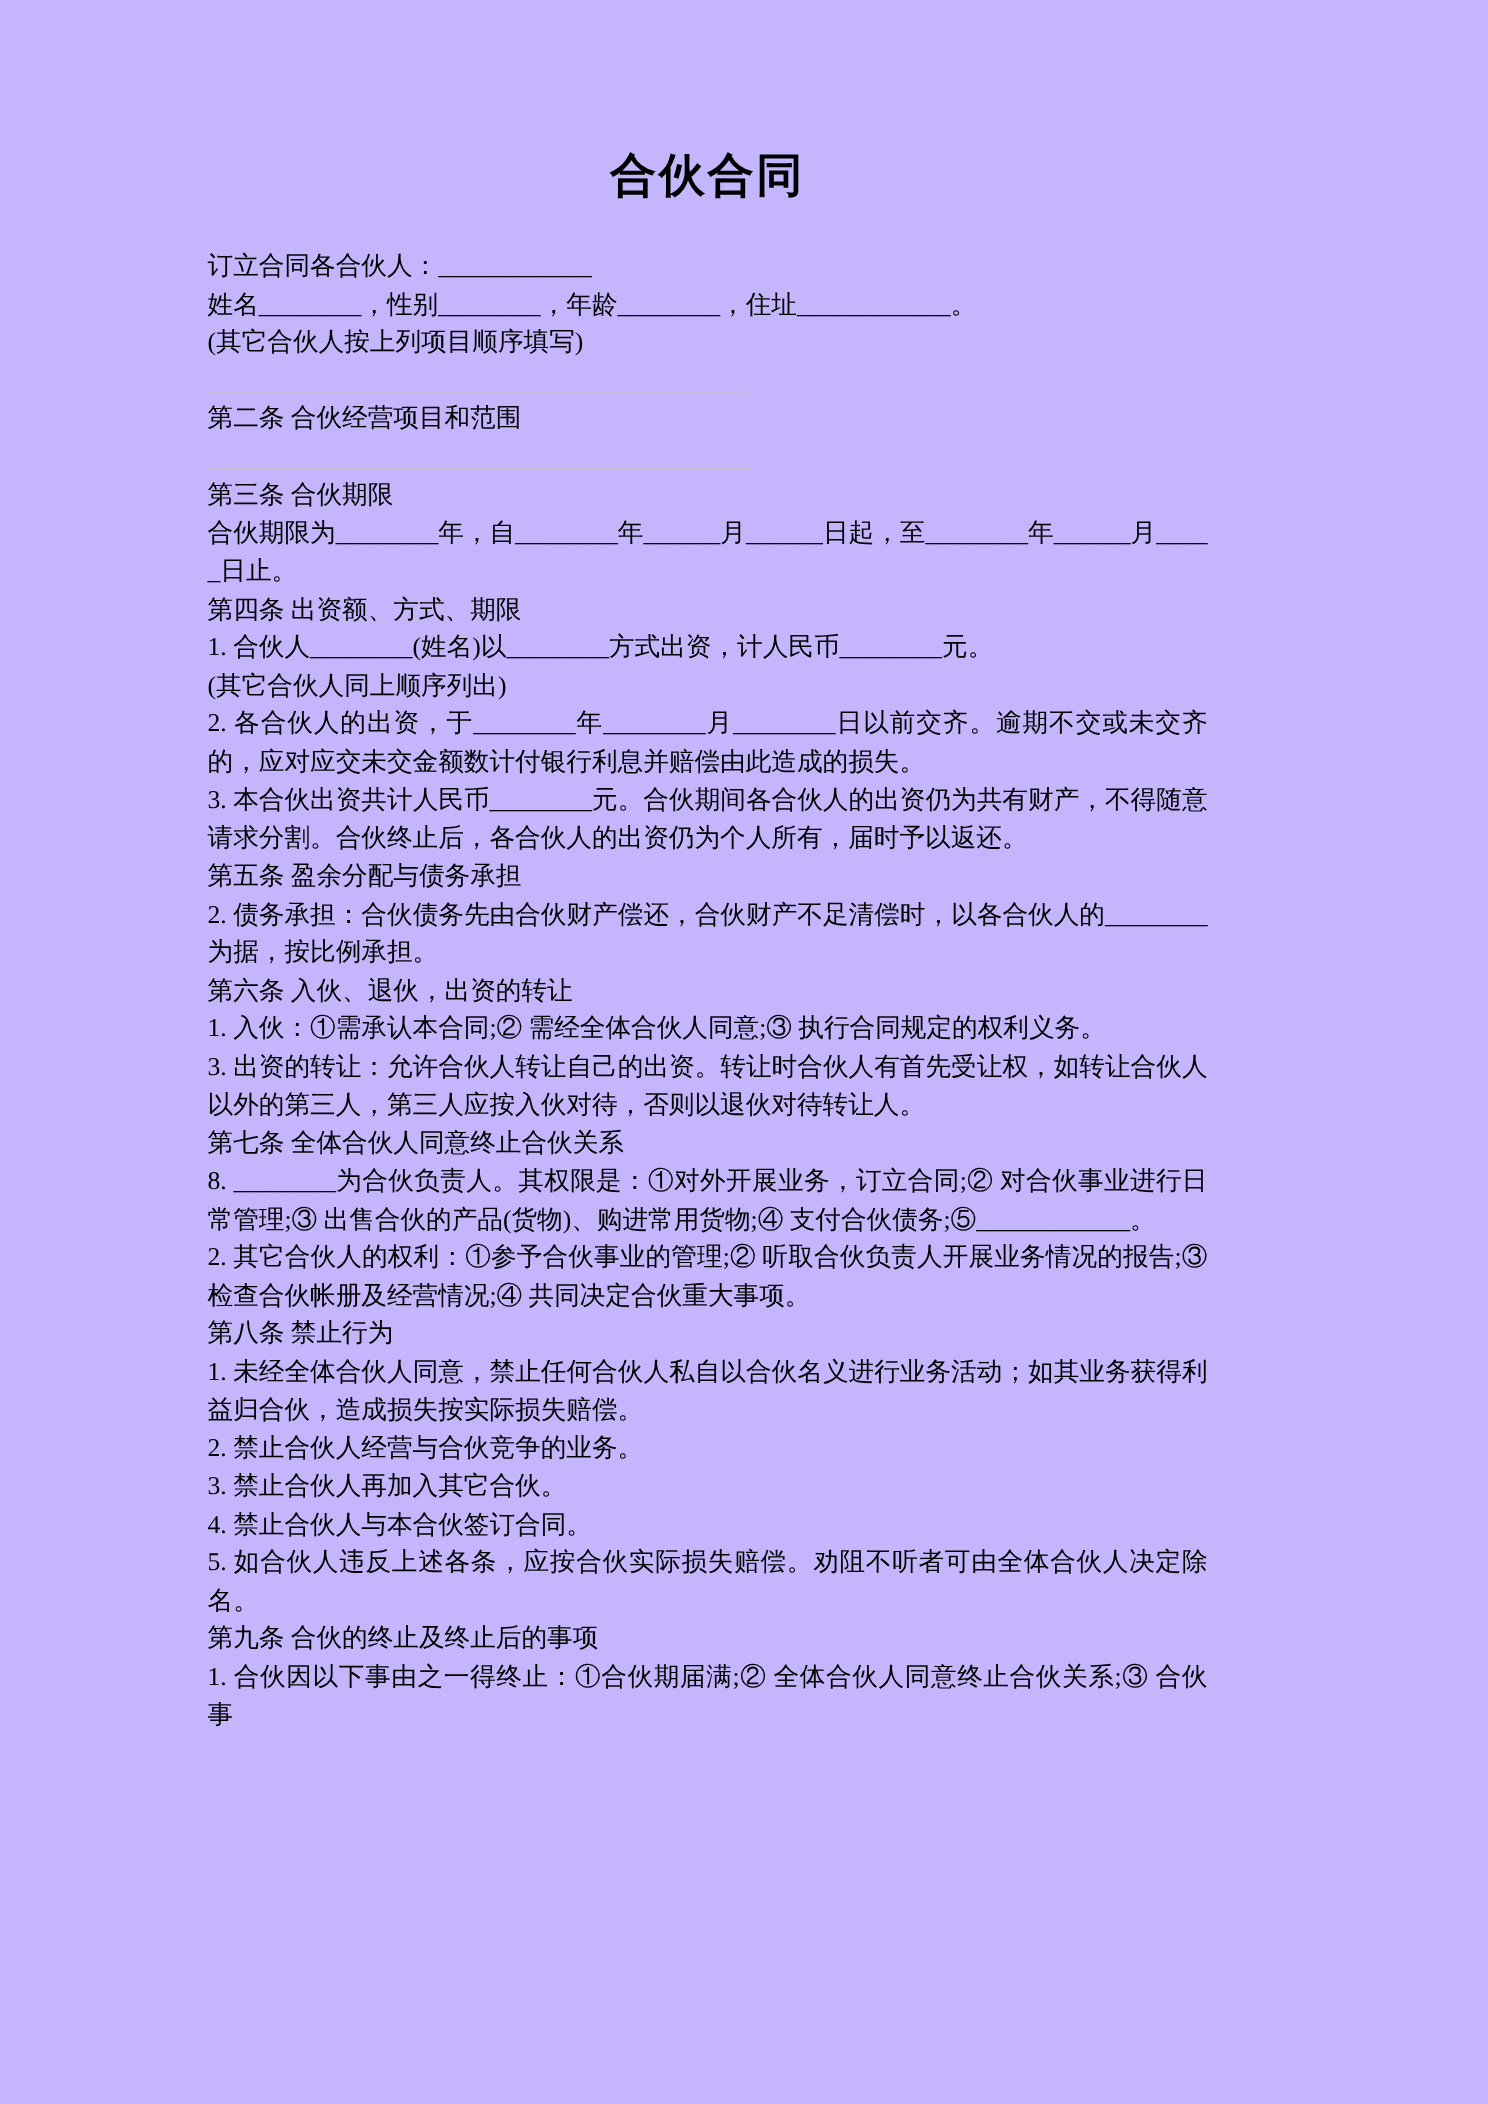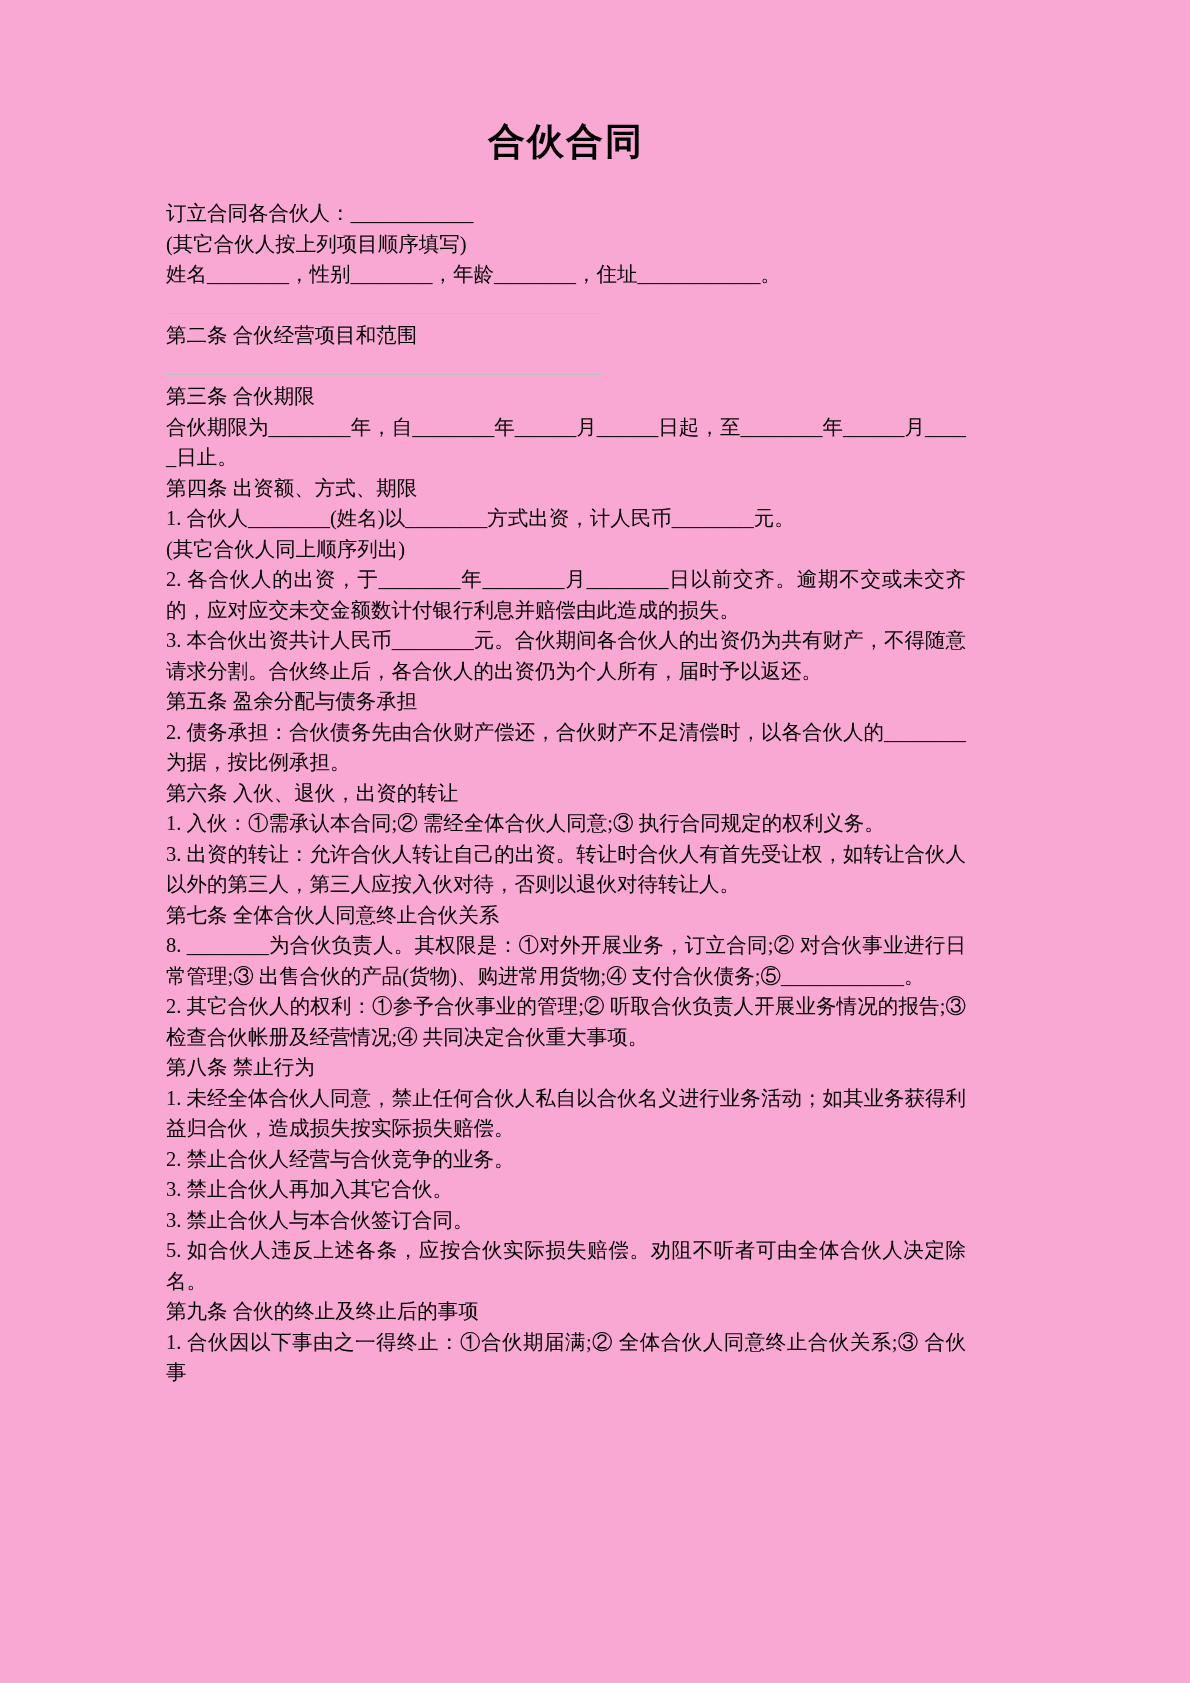--- a/index.html
+++ b/index.html
@@ -9,21 +9,21 @@
     background: #ffffff;
   }
   body {
     font-family: "Liberation Serif", "DejaVu Serif", serif;
     color: #000000;
   }
   .page {
     position: relative;
     width: 1190px;
     height: 1683px;
-    background: #f9a8d4;
+    background: #c4b5fd;
     box-sizing: border-box;
     overflow: hidden;
   }
   .doc-body {
     position: absolute;
     left: 166px;
     top: 120px;
     width: 800px;
   }
   .doc-title {
@@ -62,22 +62,22 @@
 </style>
 </head>
 <body>
 
 <div class="page">
   <div class="doc-body">
 
     <h1 class="doc-title">合伙合同</h1>
 
     <p class="para">订立合同各合伙人：____________</p>
+    <p class="para">姓名________，性别________，年龄________，住址____________。</p>
     <p class="para">(其它合伙人按上列项目顺序填写)</p>
-    <p class="para">姓名________，性别________，年龄________，住址____________。</p>
 
     <span class="blank-rule rule-w1"></span>
 
     <p class="para">第二条  合伙经营项目和范围</p>
     <span class="blank-rule rule-w2"></span>
 
     <p class="para">第三条  合伙期限</p>
     <p class="para">合伙期限为________年，自________年______月______日起，至________年______月_____日止。</p>
 
     <p class="para">第四条  出资额、方式、期限</p>
@@ -94,20 +94,20 @@
     <p class="para">3. 出资的转让：允许合伙人转让自己的出资。转让时合伙人有首先受让权，如转让合伙人以外的第三人，第三人应按入伙对待，否则以退伙对待转让人。</p>
 
     <p class="para">第七条  全体合伙人同意终止合伙关系</p>
     <p class="para">8. ________为合伙负责人。其权限是：①对外开展业务，订立合同;② 对合伙事业进行日常管理;③ 出售合伙的产品(货物)、购进常用货物;④ 支付合伙债务;⑤____________。</p>
     <p class="para">2. 其它合伙人的权利：①参予合伙事业的管理;② 听取合伙负责人开展业务情况的报告;③ 检查合伙帐册及经营情况;④ 共同决定合伙重大事项。</p>
 
     <p class="para">第八条  禁止行为</p>
     <p class="para">1. 未经全体合伙人同意，禁止任何合伙人私自以合伙名义进行业务活动；如其业务获得利益归合伙，造成损失按实际损失赔偿。</p>
     <p class="para">2. 禁止合伙人经营与合伙竞争的业务。</p>
     <p class="para">3. 禁止合伙人再加入其它合伙。</p>
-    <p class="para">3. 禁止合伙人与本合伙签订合同。</p>
+    <p class="para">4. 禁止合伙人与本合伙签订合同。</p>
     <p class="para">5. 如合伙人违反上述各条，应按合伙实际损失赔偿。劝阻不听者可由全体合伙人决定除名。</p>
 
     <p class="para">第九条  合伙的终止及终止后的事项</p>
     <p class="para">1. 合伙因以下事由之一得终止：①合伙期届满;② 全体合伙人同意终止合伙关系;③ 合伙事</p>
 
   </div>
 </div>
 
 </body></html>

